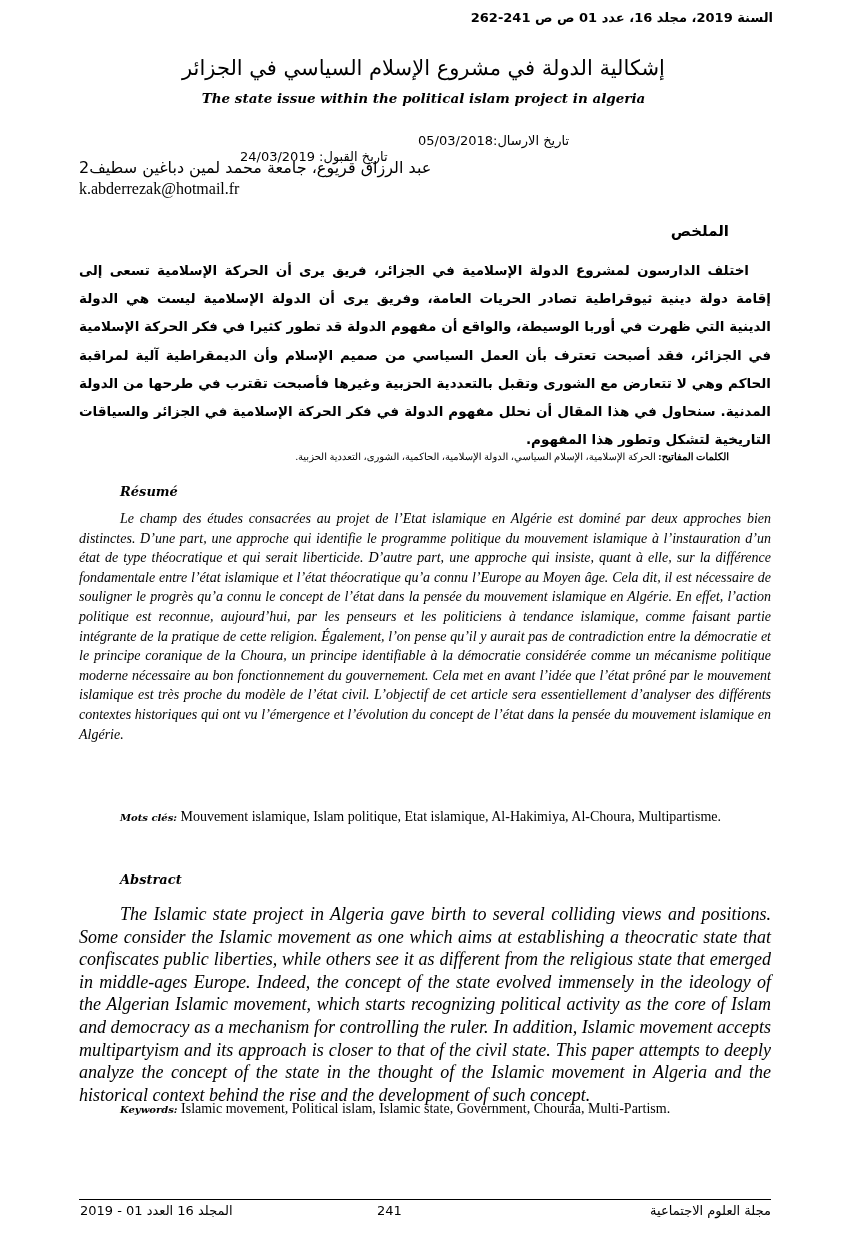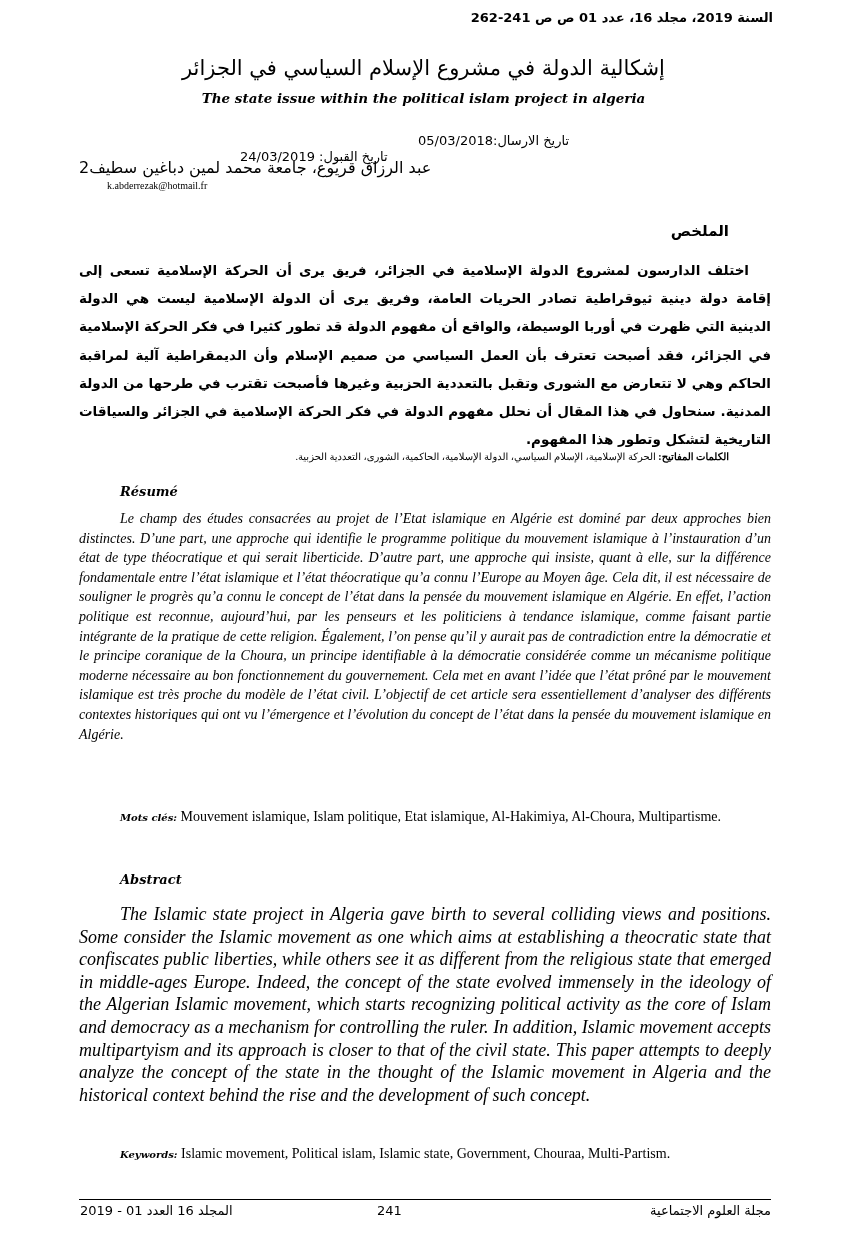--- a/index.html
+++ b/index.html
@@ -4,33 +4,33 @@
 <style>
   html, body { margin: 0; padding: 0; background: #ffffff; }
   body { width: 847px; height: 1239px; position: relative; overflow: hidden; color: #000; font-family: "Liberation Serif", serif; }
   .abs { position: absolute; }
   .header-line { top: 10px; right: 74px; font-family: "DejaVu Sans", sans-serif; font-size: 13px; font-weight: bold; direction: rtl; }
   .title-ar { top: 56px; left: 0; width: 847px; text-align: center; font-family: "DejaVu Serif", serif; font-size: 21px; direction: rtl; }
   .title-en { top: 90px; left: 0; width: 847px; text-align: center; font-family: "DejaVu Serif", serif; font-style: italic; font-weight: bold; font-size: 13.5px; }
   .date-send { top: 133px; right: 278px; font-size: 13px; direction: rtl; font-family: "DejaVu Sans", sans-serif; }
   .date-accept { top: 133px; left: 240px; font-size: 13px; direction: rtl; font-family: "DejaVu Sans", sans-serif; margin-top: 16px; }
   .author { top: 158px; left: 79px; font-size: 16px; direction: rtl; font-family: "DejaVu Sans", sans-serif; }
-  .email { top: 180px; left: 79px; font-size: 10px; margin-left: 28px; }
+  .email { top: 180px; left: 79px; font-size: 16px; }
   .summary-head { top: 222px; right: 118px; font-size: 15px; font-weight: bold; direction: rtl; font-family: "DejaVu Sans", sans-serif; }
   .ar-body { top: 256px; left: 79px; width: 692px; direction: rtl; text-align: justify; text-align-last: right; font-family: "DejaVu Sans", sans-serif; font-weight: bold; font-size: 13.5px; line-height: 28.2px; text-indent: 22px; }
   .ar-keywords { top: 451px; right: 118px; direction: rtl; font-family: Liberation Serif, serif; font-size: 10px; }
   .ar-keywords b { font-weight: bold; }
   .section-head { font-family: "DejaVu Serif", serif; font-style: italic; font-weight: bold; font-size: 13px; }
   .resume-head { top: 484px; left: 120px; }
   .fr-body { top: 509px; left: 79px; width: 692px; font-style: italic; font-size: 14px; line-height: 19.6px; text-align: justify; text-indent: 41px; }
   .fr-keywords { top: 802px; left: 79px; width: 692px; font-size: 14px; line-height: 30px; text-align: justify; text-indent: 41px; }
   .kw-label { font-family: "DejaVu Serif", serif; font-style: italic; font-weight: bold; font-size: 10px; }
   .abstract-head { top: 872px; left: 120px; }
   .en-body { top: 903px; left: 79px; width: 692px; font-style: italic; font-size: 18px; line-height: 22.6px; text-align: justify; text-indent: 41px; }
-  .en-keywords { top: 1101px; left: 120px; font-size: 14px; margin-top: 45px; }
+  .en-keywords { top: 1101px; left: 120px; font-size: 14px; }
   .footer-rule { top: 1199px; left: 79px; width: 692px; height: 0; border-top: 1px solid #000; }
   .footer-left { top: 1203px; left: 80px; font-size: 13px; font-family: "DejaVu Sans", sans-serif; direction: rtl; }
   .footer-center { top: 1203px; left: 0; width: 779px; text-align: center; font-size: 13px; font-family: "DejaVu Sans", sans-serif; }
   .footer-right { top: 1203px; right: 76px; font-size: 13px; font-family: "DejaVu Sans", sans-serif; direction: rtl; text-align: center; }
 </style>
 </head>
 <body>
 
 <div class="abs header-line">السنة 2019، مجلد 16، عدد 01 ص ص 241-262</div>
 

